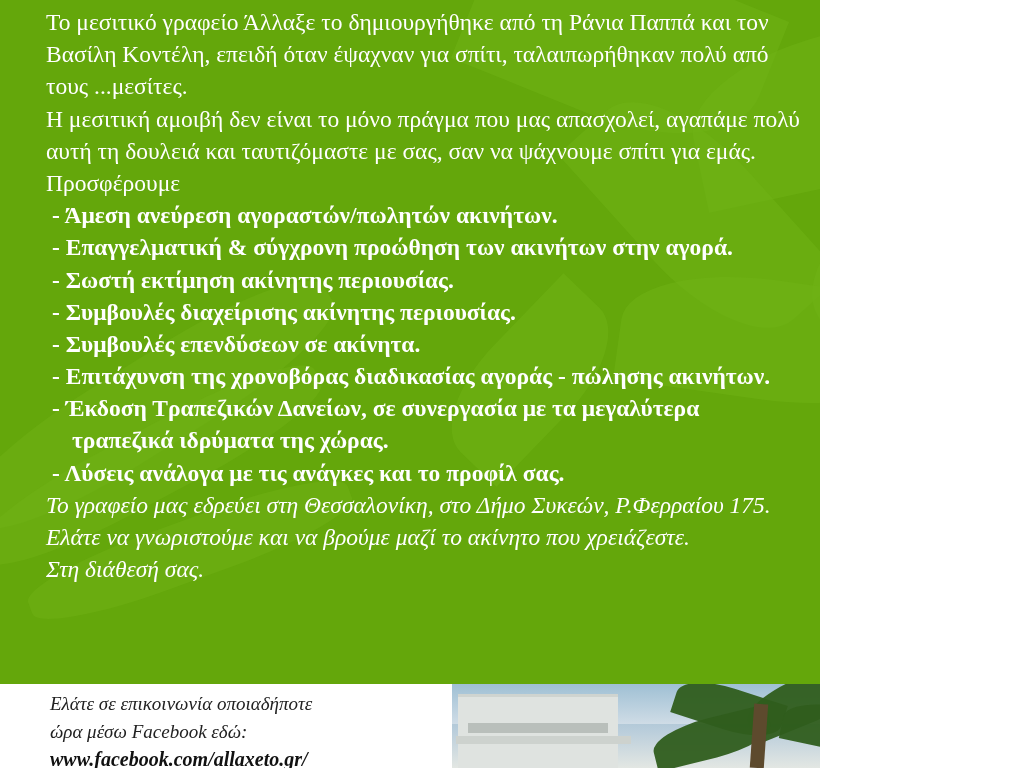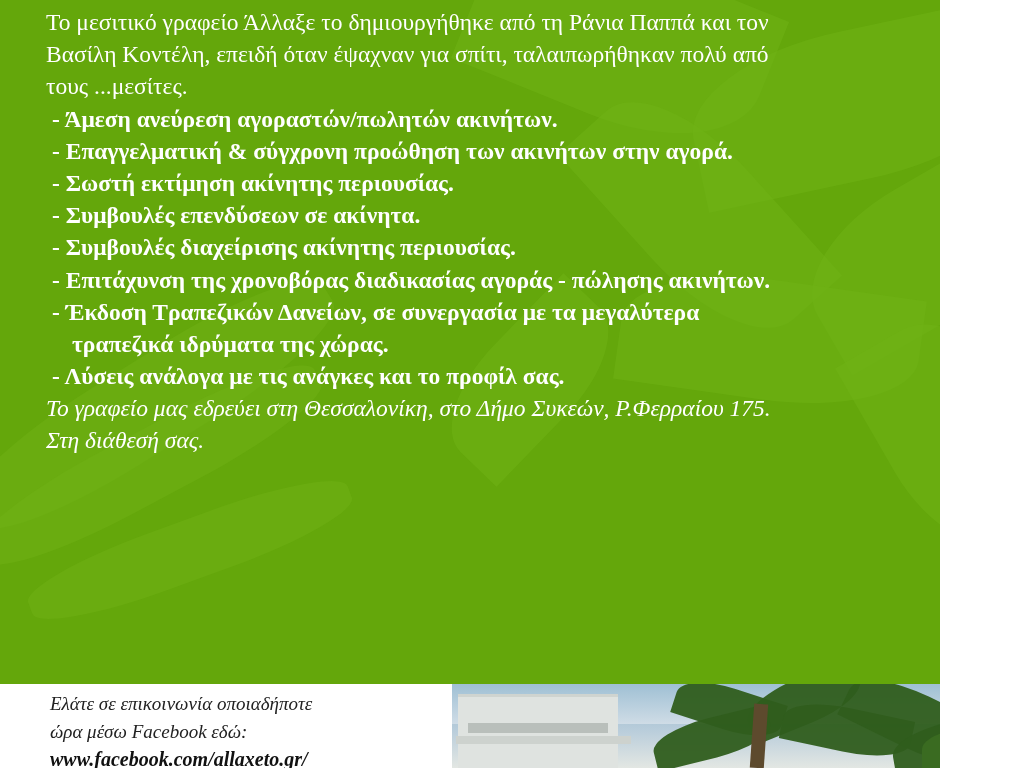--- a/index.html
+++ b/index.html
@@ -2,21 +2,21 @@
 <html lang="el"><head>
 <meta charset="utf-8">
 <style>
   html, body {
     margin: 0;
     padding: 0;
     background: #ffffff;
   }
   #page {
     position: relative;
-    width: 940px;
+    width: 820px;
     height: 768px;
     overflow: hidden;
     background: #ffffff;
     font-family: "Liberation Serif", serif;
   }
   
   .green-panel {
     position: absolute;
     left: 0;
     top: 0;
@@ -157,30 +157,34 @@
     <div class="leaf l7"></div>
     <div class="stripe s1"></div>
     <div class="stripe s2"></div>
     <div class="stripe s3"></div>
   </div>
 
   <div class="copy">
     <p class="intro">Το μεσιτικό γραφείο Άλλαξε το δημιουργήθηκε από τη Ράνια Παππά και τον
 Βασίλη Κοντέλη, επειδή όταν έψαχναν για σπίτι, ταλαιπωρήθηκαν πολύ από
 τους ...μεσίτες.</p>
+    <p class="intro">Η μεσιτική αμοιβή δεν είναι το μόνο πράγμα που μας απασχολεί, αγαπάμε πολύ
+αυτή τη δουλειά και ταυτιζόμαστε με σας, σαν να ψάχνουμε σπίτι για εμάς.
+Προσφέρουμε</p>
     <p class="bullet">- Άμεση ανεύρεση αγοραστών/πωλητών ακινήτων.</p>
     <p class="bullet">- Επαγγελματική &amp; σύγχρονη προώθηση των ακινήτων στην αγορά.</p>
     <p class="bullet">- Σωστή εκτίμηση ακίνητης περιουσίας.</p>
+    <p class="bullet">- Συμβουλές διαχείρισης ακίνητης περιουσίας.</p>
     <p class="bullet">- Συμβουλές επενδύσεων σε ακίνητα.</p>
-    <p class="bullet">- Συμβουλές διαχείρισης ακίνητης περιουσίας.</p>
     <p class="bullet">- Επιτάχυνση της χρονοβόρας διαδικασίας αγοράς - πώλησης ακινήτων.</p>
     <p class="bullet">- Έκδοση Τραπεζικών Δανείων, σε συνεργασία με τα μεγαλύτερα</p>
     <p class="bullet cont">τραπεζικά ιδρύματα της χώρας.</p>
     <p class="bullet">- Λύσεις ανάλογα με τις ανάγκες και το προφίλ σας.</p>
     <p class="outro">Το γραφείο μας εδρεύει στη Θεσσαλονίκη, στο Δήμο Συκεών, Ρ.Φερραίου 175.</p>
+    <p class="outro">Ελάτε να γνωριστούμε και να βρούμε μαζί το ακίνητο που χρειάζεστε.</p>
     <p class="outro">Στη διάθεσή σας.</p>
   </div>
 
   <div class="bottom-band"></div>
 
   <div class="fb-text">
     <div>Ελάτε σε επικοινωνία οποιαδήποτε</div>
     <div>ώρα μέσω Facebook εδώ:</div>
     <div class="fb-url">www.facebook.com/allaxeto.gr/</div>
   </div>

